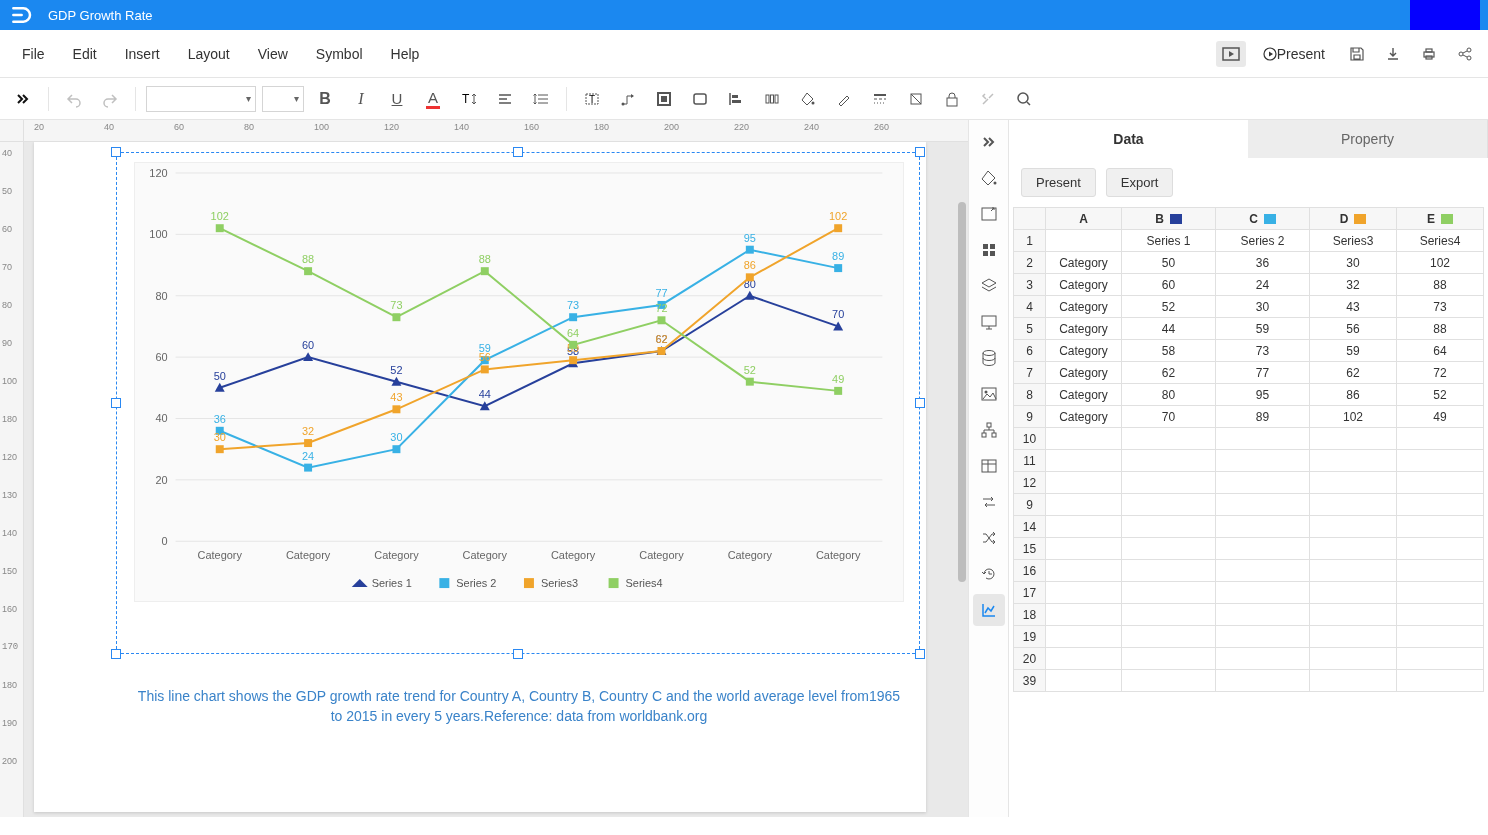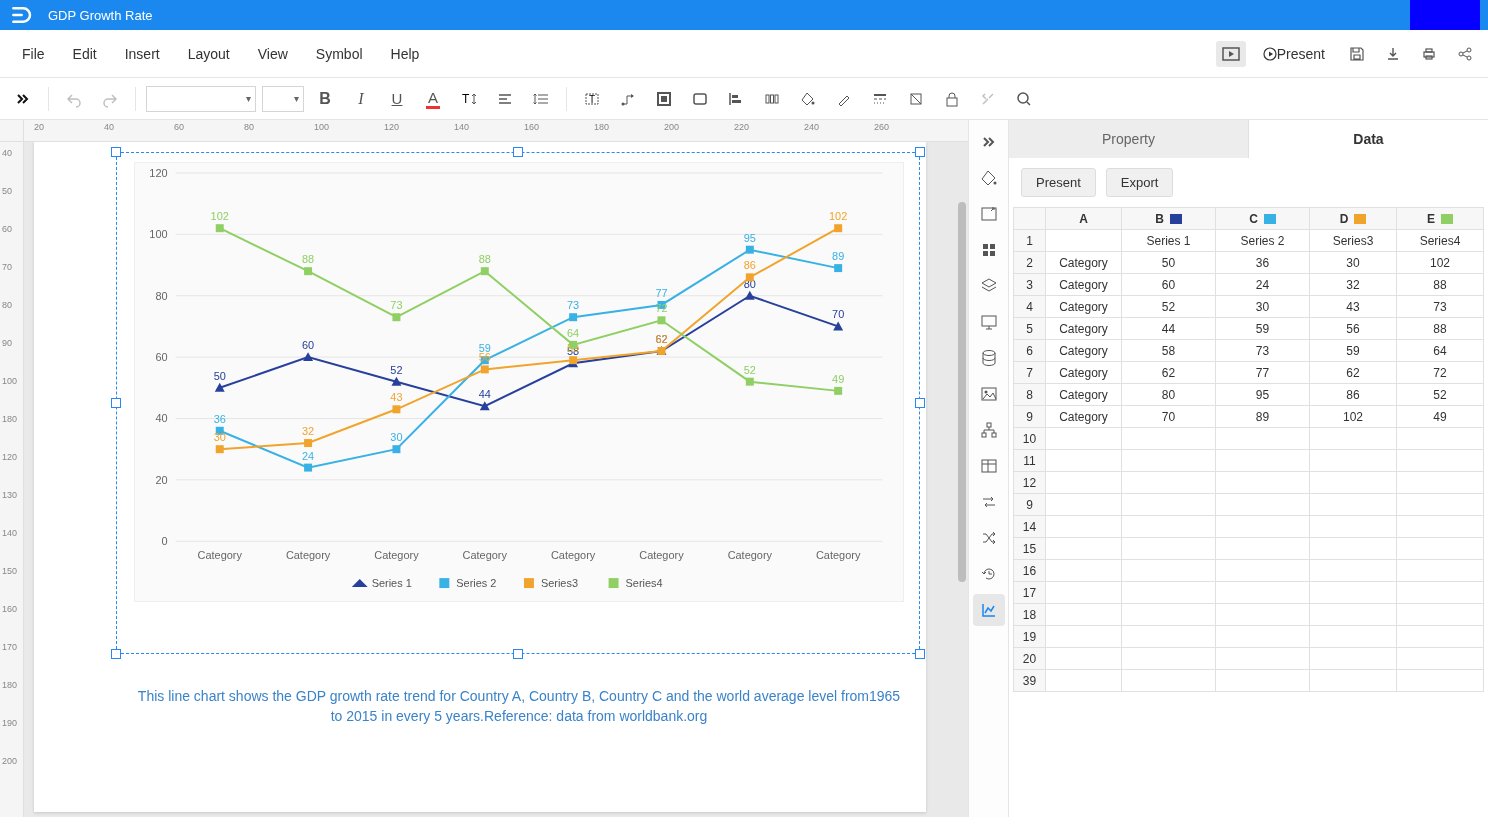--- a/index.html
+++ b/index.html
@@ -310,21 +310,21 @@
         <span class="tick" style="top: 120px;">70</span>
         <span class="tick" style="top: 158px;">80</span>
         <span class="tick" style="top: 196px;">90</span>
         <span class="tick" style="top: 234px;">100</span>
         <span class="tick" style="top: 272px;">180</span>
         <span class="tick" style="top: 310px;">120</span>
         <span class="tick" style="top: 348px;">130</span>
         <span class="tick" style="top: 386px;">140</span>
         <span class="tick" style="top: 424px;">150</span>
         <span class="tick" style="top: 462px;">160</span>
-        <span class="tick" style="top: 500px;">170</span>
+        <span class="tick" style="top: 500px; font-family: Liberation Mono, monospace;">170</span>
         <span class="tick" style="top: 538px;">180</span>
         <span class="tick" style="top: 576px;">190</span>
         <span class="tick" style="top: 614px;">200</span>
         <span class="tick" style="top: 684px;">210</span>
       </div>
     <div class="canvas-area">
       <div class="page">
         <div class="chart">
           <svg id="chart-svg" viewBox="0 0 770 440">
               <line x1="40" y1="380" x2="750" y2="380" stroke="#e5e5e5"></line>
@@ -526,22 +526,22 @@
     <span class="vbtn active">
         <svg width="18" height="18" viewBox="0 0 18 18">
           <path d="M3 3 V15 H15" stroke="#1b88f0" fill="none" stroke-width="1.5"></path>
           <path d="M5 12 L8 7 L11 10 L14 5" stroke="#1b88f0" fill="none" stroke-width="1.5"></path>
         </svg>
       </span>
   </div>
 
   <div class="rightpanel">
     <div class="rp-tabs">
+      <div class="rp-tab active">Data</div>
       <div class="rp-tab inactive">Property</div>
-      <div class="rp-tab active">Data</div>
     </div>
     <div class="rp-buttons">
       <span class="rp-btn">Present</span>
       <span class="rp-btn">Export</span>
     </div>
     <div class="rp-grid-wrap">
       <table class="rp-grid" id="data-grid">
           <tbody>
             <tr>
               <th class="rnum"></th>

